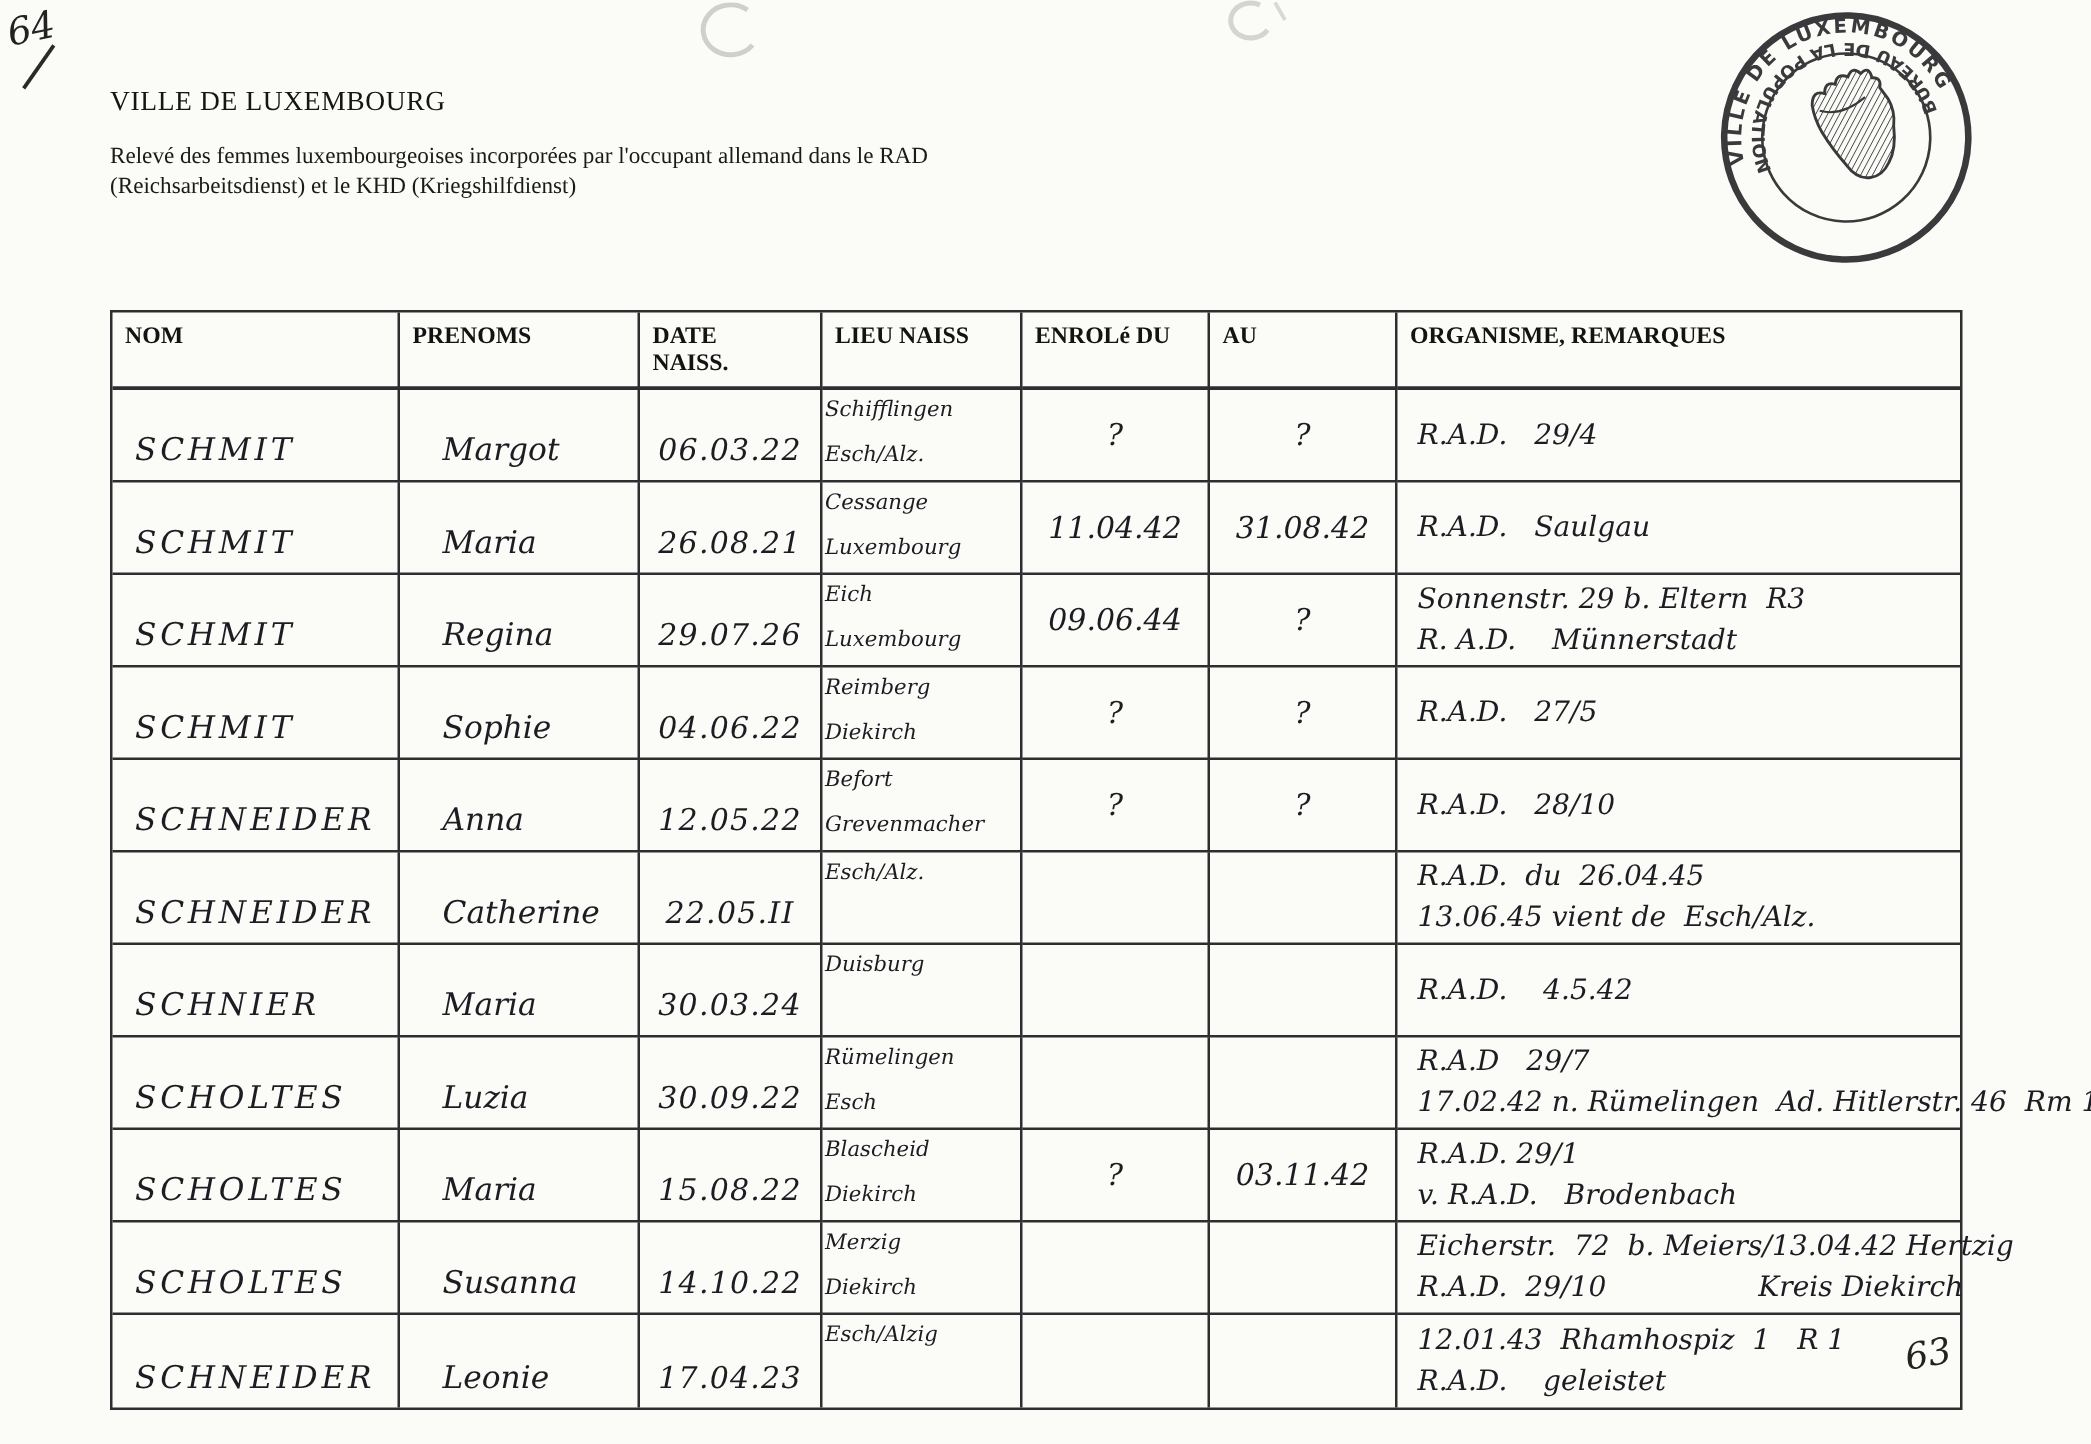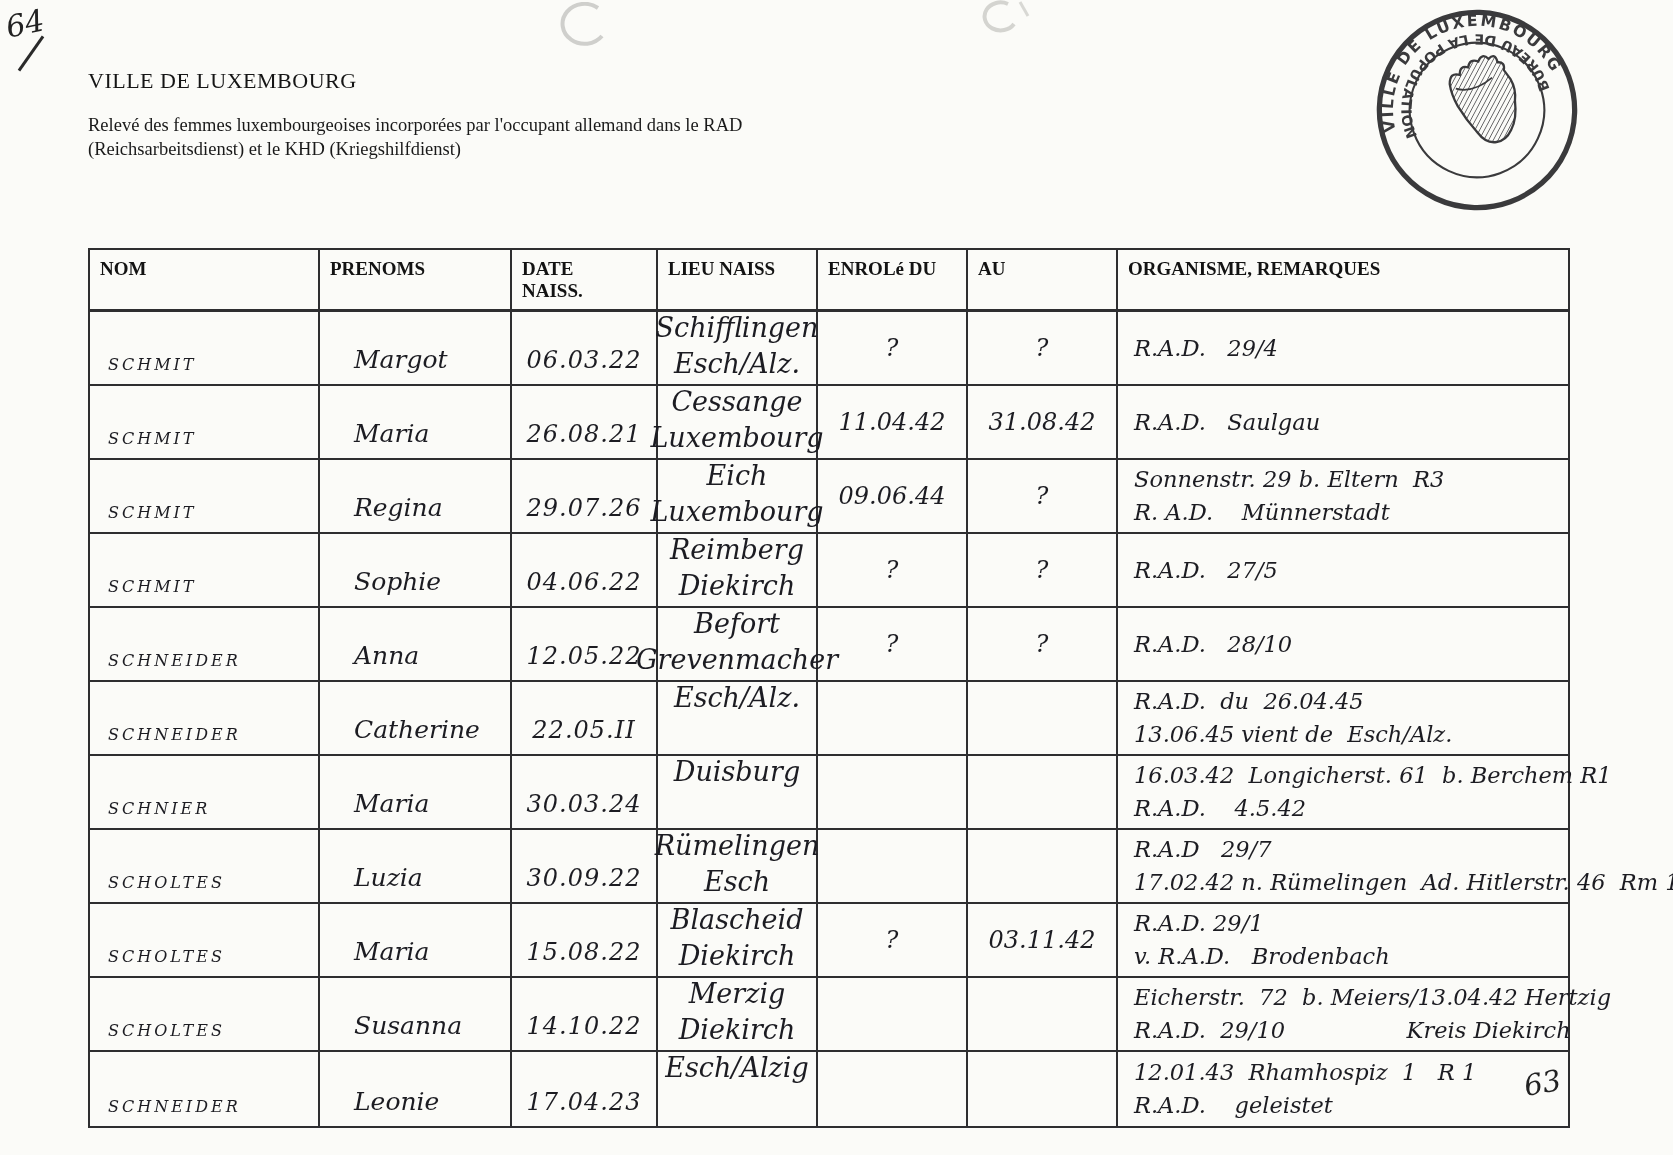--- a/index.html
+++ b/index.html
@@ -58,26 +58,26 @@
   .th{
     font-family:"Liberation Serif", serif;
     font-weight:bold;font-size:19px;color:#131313;
     padding:8px 6px 0 10px;line-height:22px;
     border-bottom-width:3px;
   }
   .th span{display:block;}
   
   .hand{font-family:"DejaVu Serif", serif;font-style:italic;color:#1c1c22;}
   .c-nom{display:flex;align-items:flex-end;padding:0 0 10px 18px;
-         font-size:16px;letter-spacing:3px;}
+         font-size:25px;letter-spacing:3px;}
   .c-pre{display:flex;align-items:flex-end;padding:0 16px 10px 34px;font-size:25px;}
   .c-date{display:flex;align-items:flex-end;justify-content:center;
           padding-bottom:10px;font-size:24px;letter-spacing:1px;}
   .c-lieu{display:flex;flex-direction:column;justify-content:space-between;
-          align-items:center;font-size:27px;padding:4px 2px 8px 2px;text-align:center;}
+          align-items:flex-start;font-size:17px;padding:4px 2px 8px 2px;text-align:center;}
   .c-lieu span{display:block;line-height:24px;}
   .c-enr,.c-au{display:flex;align-items:center;justify-content:center;
           font-size:24px;}
   .c-rem{display:flex;flex-direction:column;justify-content:center;
           padding-left:16px;font-size:22.5px;line-height:33px;}
   .c-rem span{display:block;white-space:pre;}
   .footer-num{
     position:absolute;left:1524px;top:1066px;
     font-family:"DejaVu Serif", serif;font-style:italic;
     font-size:29px;color:#222;transform:rotate(-10deg);
@@ -254,21 +254,20 @@
     <div class="cell hand c-nom">SCHNIER</div>
     <div class="cell hand c-pre">Maria</div>
     <div class="cell hand c-date">30.03.24</div>
     <div class="cell hand c-lieu">
       <span>Duisburg</span>
 
     </div>
     <div class="cell hand c-enr"></div>
     <div class="cell hand c-au"></div>
     <div class="cell hand c-rem">
-      <span>16.03.42  Longicherst. 61  b. Berchem R1</span>
       <span>R.A.D.    4.5.42</span>
     </div>
   </div>
 
   <div class="tr">
     <div class="cell hand c-nom">SCHOLTES</div>
     <div class="cell hand c-pre">Luzia</div>
     <div class="cell hand c-date">30.09.22</div>
     <div class="cell hand c-lieu">
       <span>Rümelingen</span>

